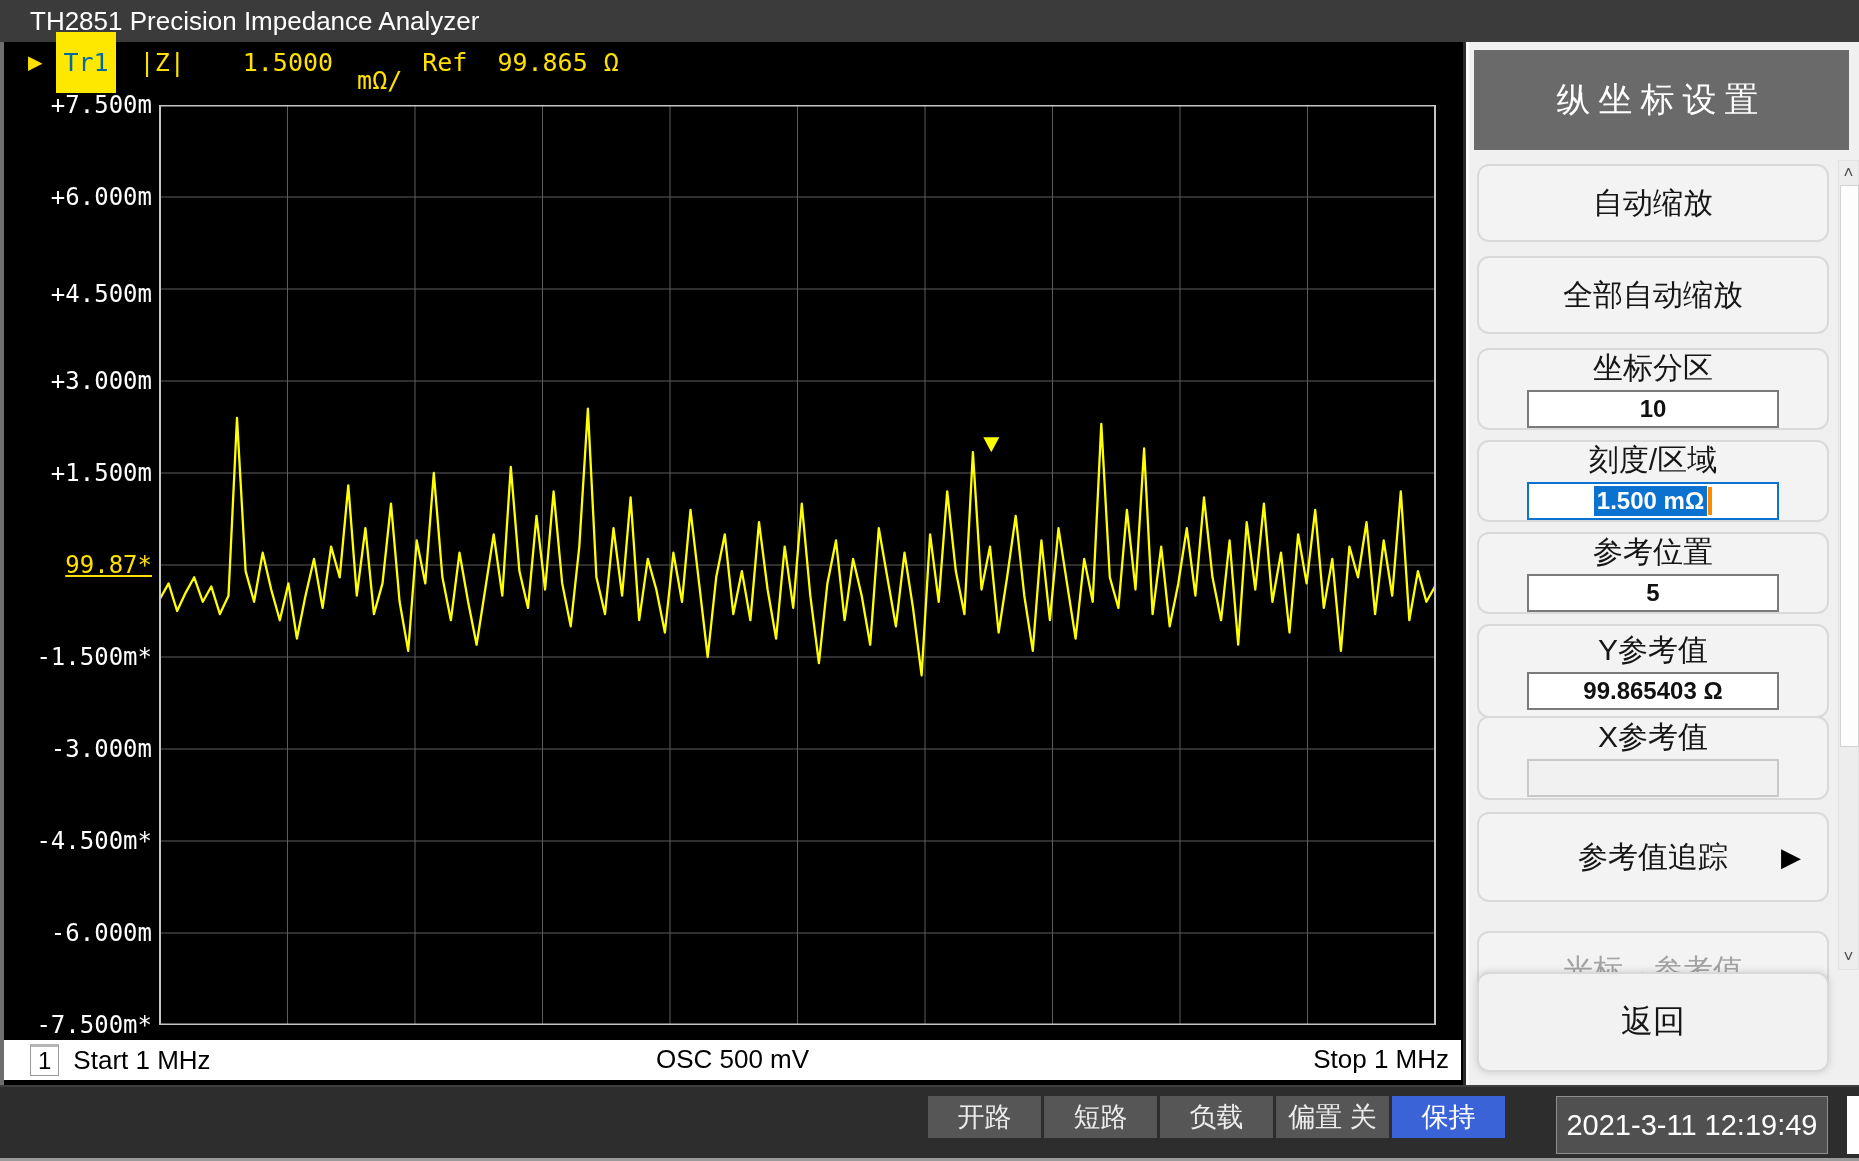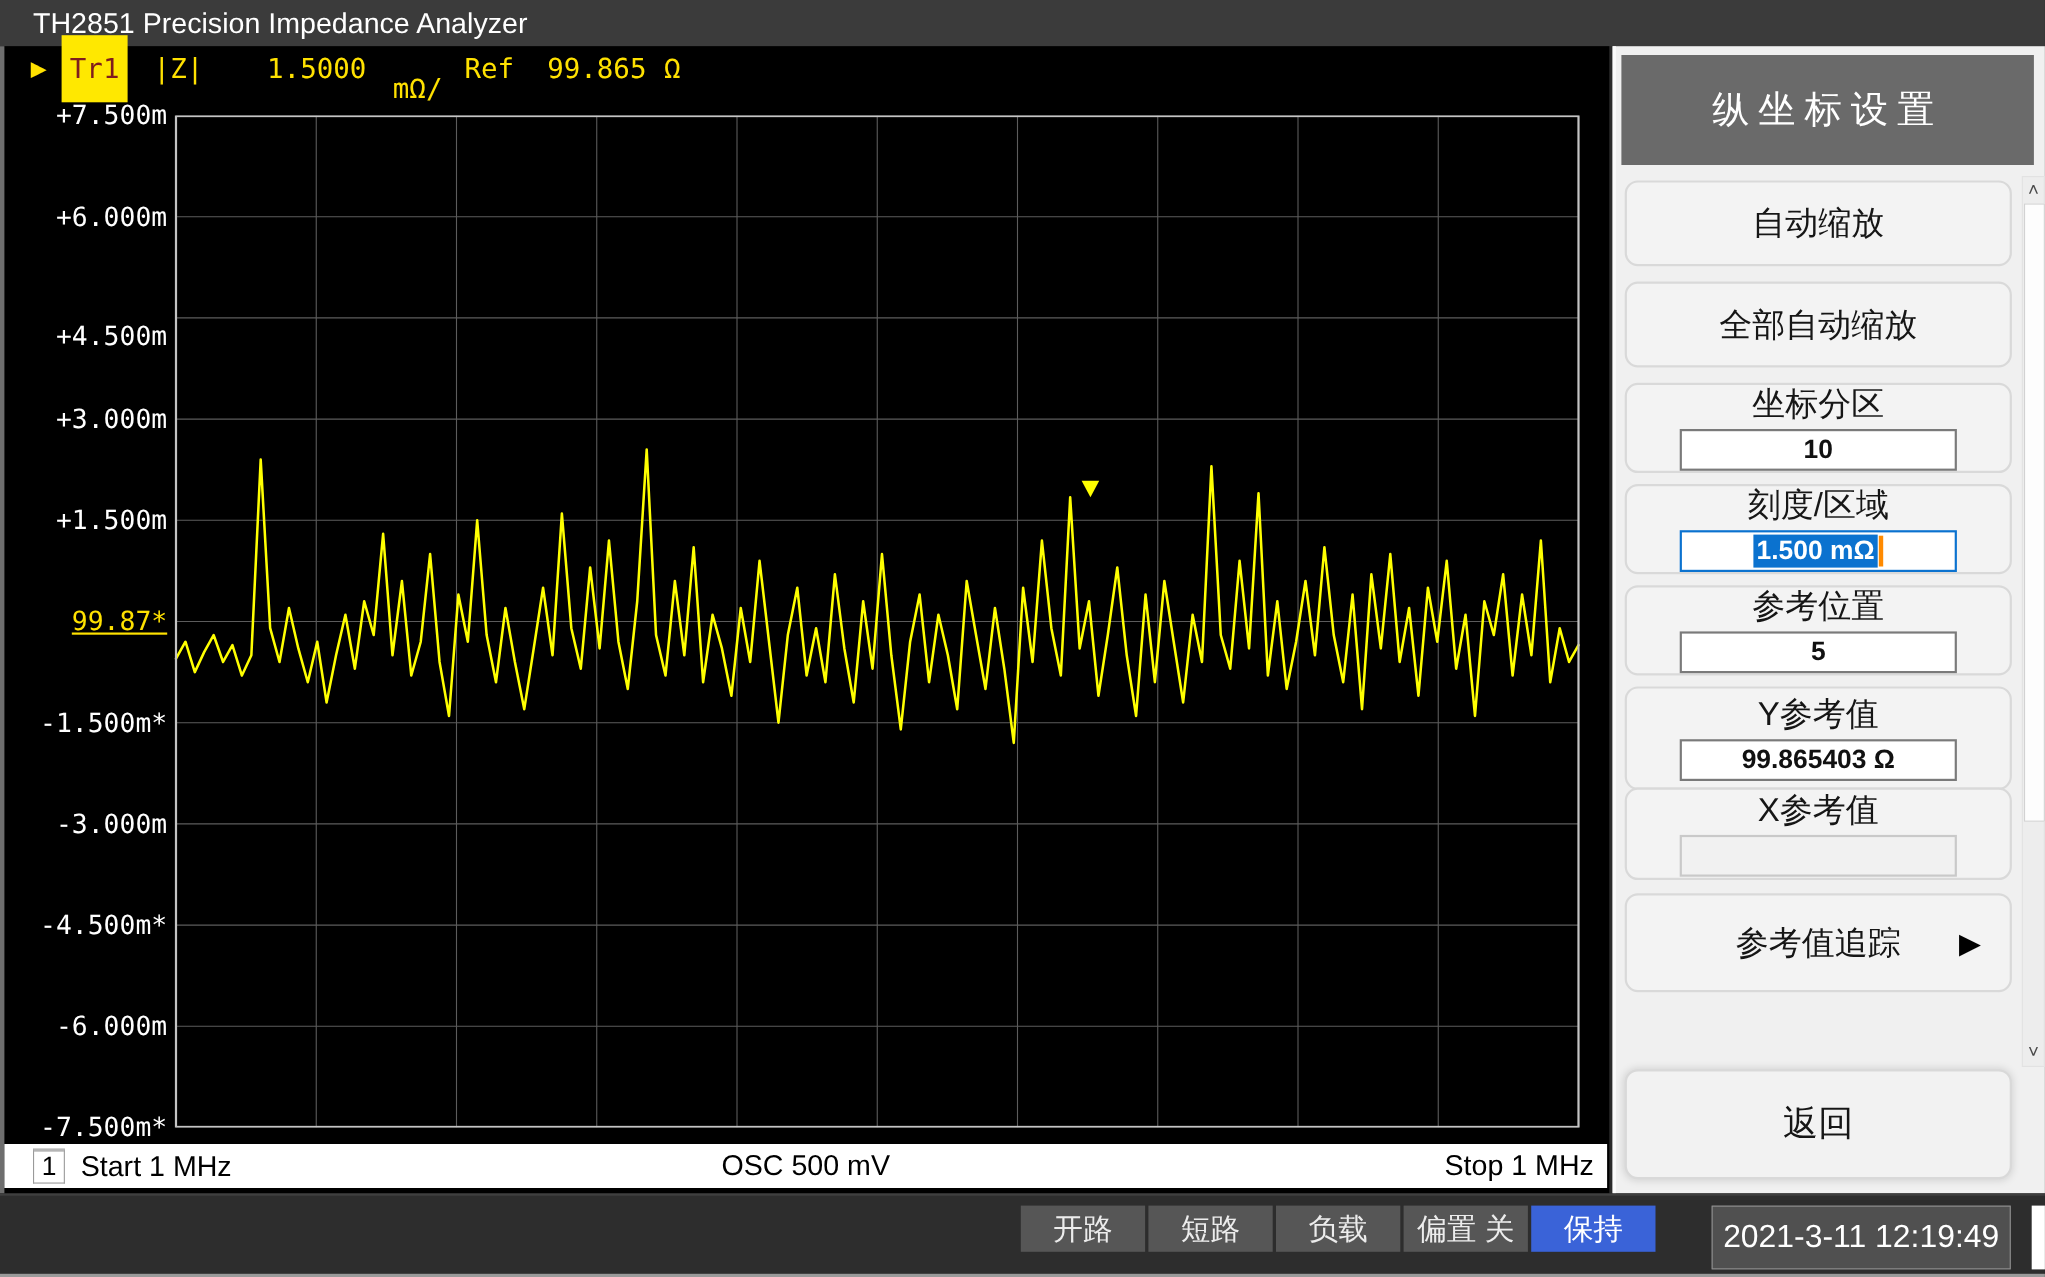--- a/index.html
+++ b/index.html
@@ -17,21 +17,21 @@
   
   .graph{
     position:absolute;left:0;top:42px;width:1463px;height:1043px;
     background:#000;border-left:4px solid #6e6e6e;box-sizing:border-box;
   }
   .trace-header{
     position:absolute;left:24px;top:4px;height:32px;display:flex;align-items:center;
     font-family:"DejaVu Sans Mono",monospace;font-size:25px;color:#ffe100;white-space:pre;
   }
   .trace-header .ptr{font-size:24px;color:#ffe100;}
-  .trace-header .trname{margin-left:14px;background:#ffe800;color:#7f1d1d;padding:16px 7px;}
+  .trace-header .trname{margin-left:14px;background:#ffe800;color:#0369a1;padding:16px 7px;}
   .trace-header .param{margin-left:24px;}
   .trace-header .scaleval{margin-left:58px;}
   .trace-header .scaleunit{margin-left:24px;margin-top:37px;}
   .trace-header .reflab{margin-left:20px;}
   .trace-header .refval{margin-left:30px;}
   .trace-header .refunit{margin-left:16px;}
   .ytick{
     position:absolute;width:148px;text-align:right;
     font-family:"DejaVu Sans Mono",monospace;font-size:24px;color:#fff;line-height:28px;
   }
@@ -121,21 +121,21 @@
     <span class="param">|Z|</span>
     <span class="scaleval">1.5000</span>
     <span class="scaleunit">mΩ/</span>
     <span class="reflab">Ref</span>
     <span class="refval">99.865</span>
     <span class="refunit">Ω</span>
   </div>
 
   <div class="ytick" style="top:49px">+7.500m</div>
   <div class="ytick" style="top:141px">+6.000m</div>
-  <div class="ytick" style="top:250px">+4.500m</div>
+  <div class="ytick" style="top:238px">+4.500m</div>
   <div class="ytick" style="top:325px">+3.000m</div>
   <div class="ytick" style="top:417px">+1.500m</div>
   <div class="ytick yellow" style="top:509px">99.87*</div>
   <div class="ytick" style="top:601px">-1.500m*</div>
   <div class="ytick" style="top:693px">-3.000m</div>
   <div class="ytick" style="top:785px">-4.500m*</div>
   <div class="ytick" style="top:877px">-6.000m</div>
   <div class="ytick" style="top:969px">-7.500m*</div>
 
   <svg id="plot-svg" width="1279" height="920" viewBox="0 0 1279 920">
@@ -208,20 +208,21 @@
   <div class="pgroup" style="top:674px;height:84px">
     <div class="glabel">X参考值</div>
     <div class="ginput disabled"></div>
   </div>
 
   <div class="pbutton" style="top:770px;height:90px">
     <span>参考值追踪</span>
     <span class="arrow">▶</span>
   </div>
 
+  <div class="pbutton disabled" style="top:889px;height:78px">光标→参考值</div>
 
   <div class="pbutton back" style="top:930px;height:100px">返回</div>
 
   <div class="scrollbar">
     <div class="scroll-arrow up">˄</div>
     <div class="scroll-thumb"></div>
     <div class="scroll-arrow down">˅</div>
   </div>
 </div>
 

